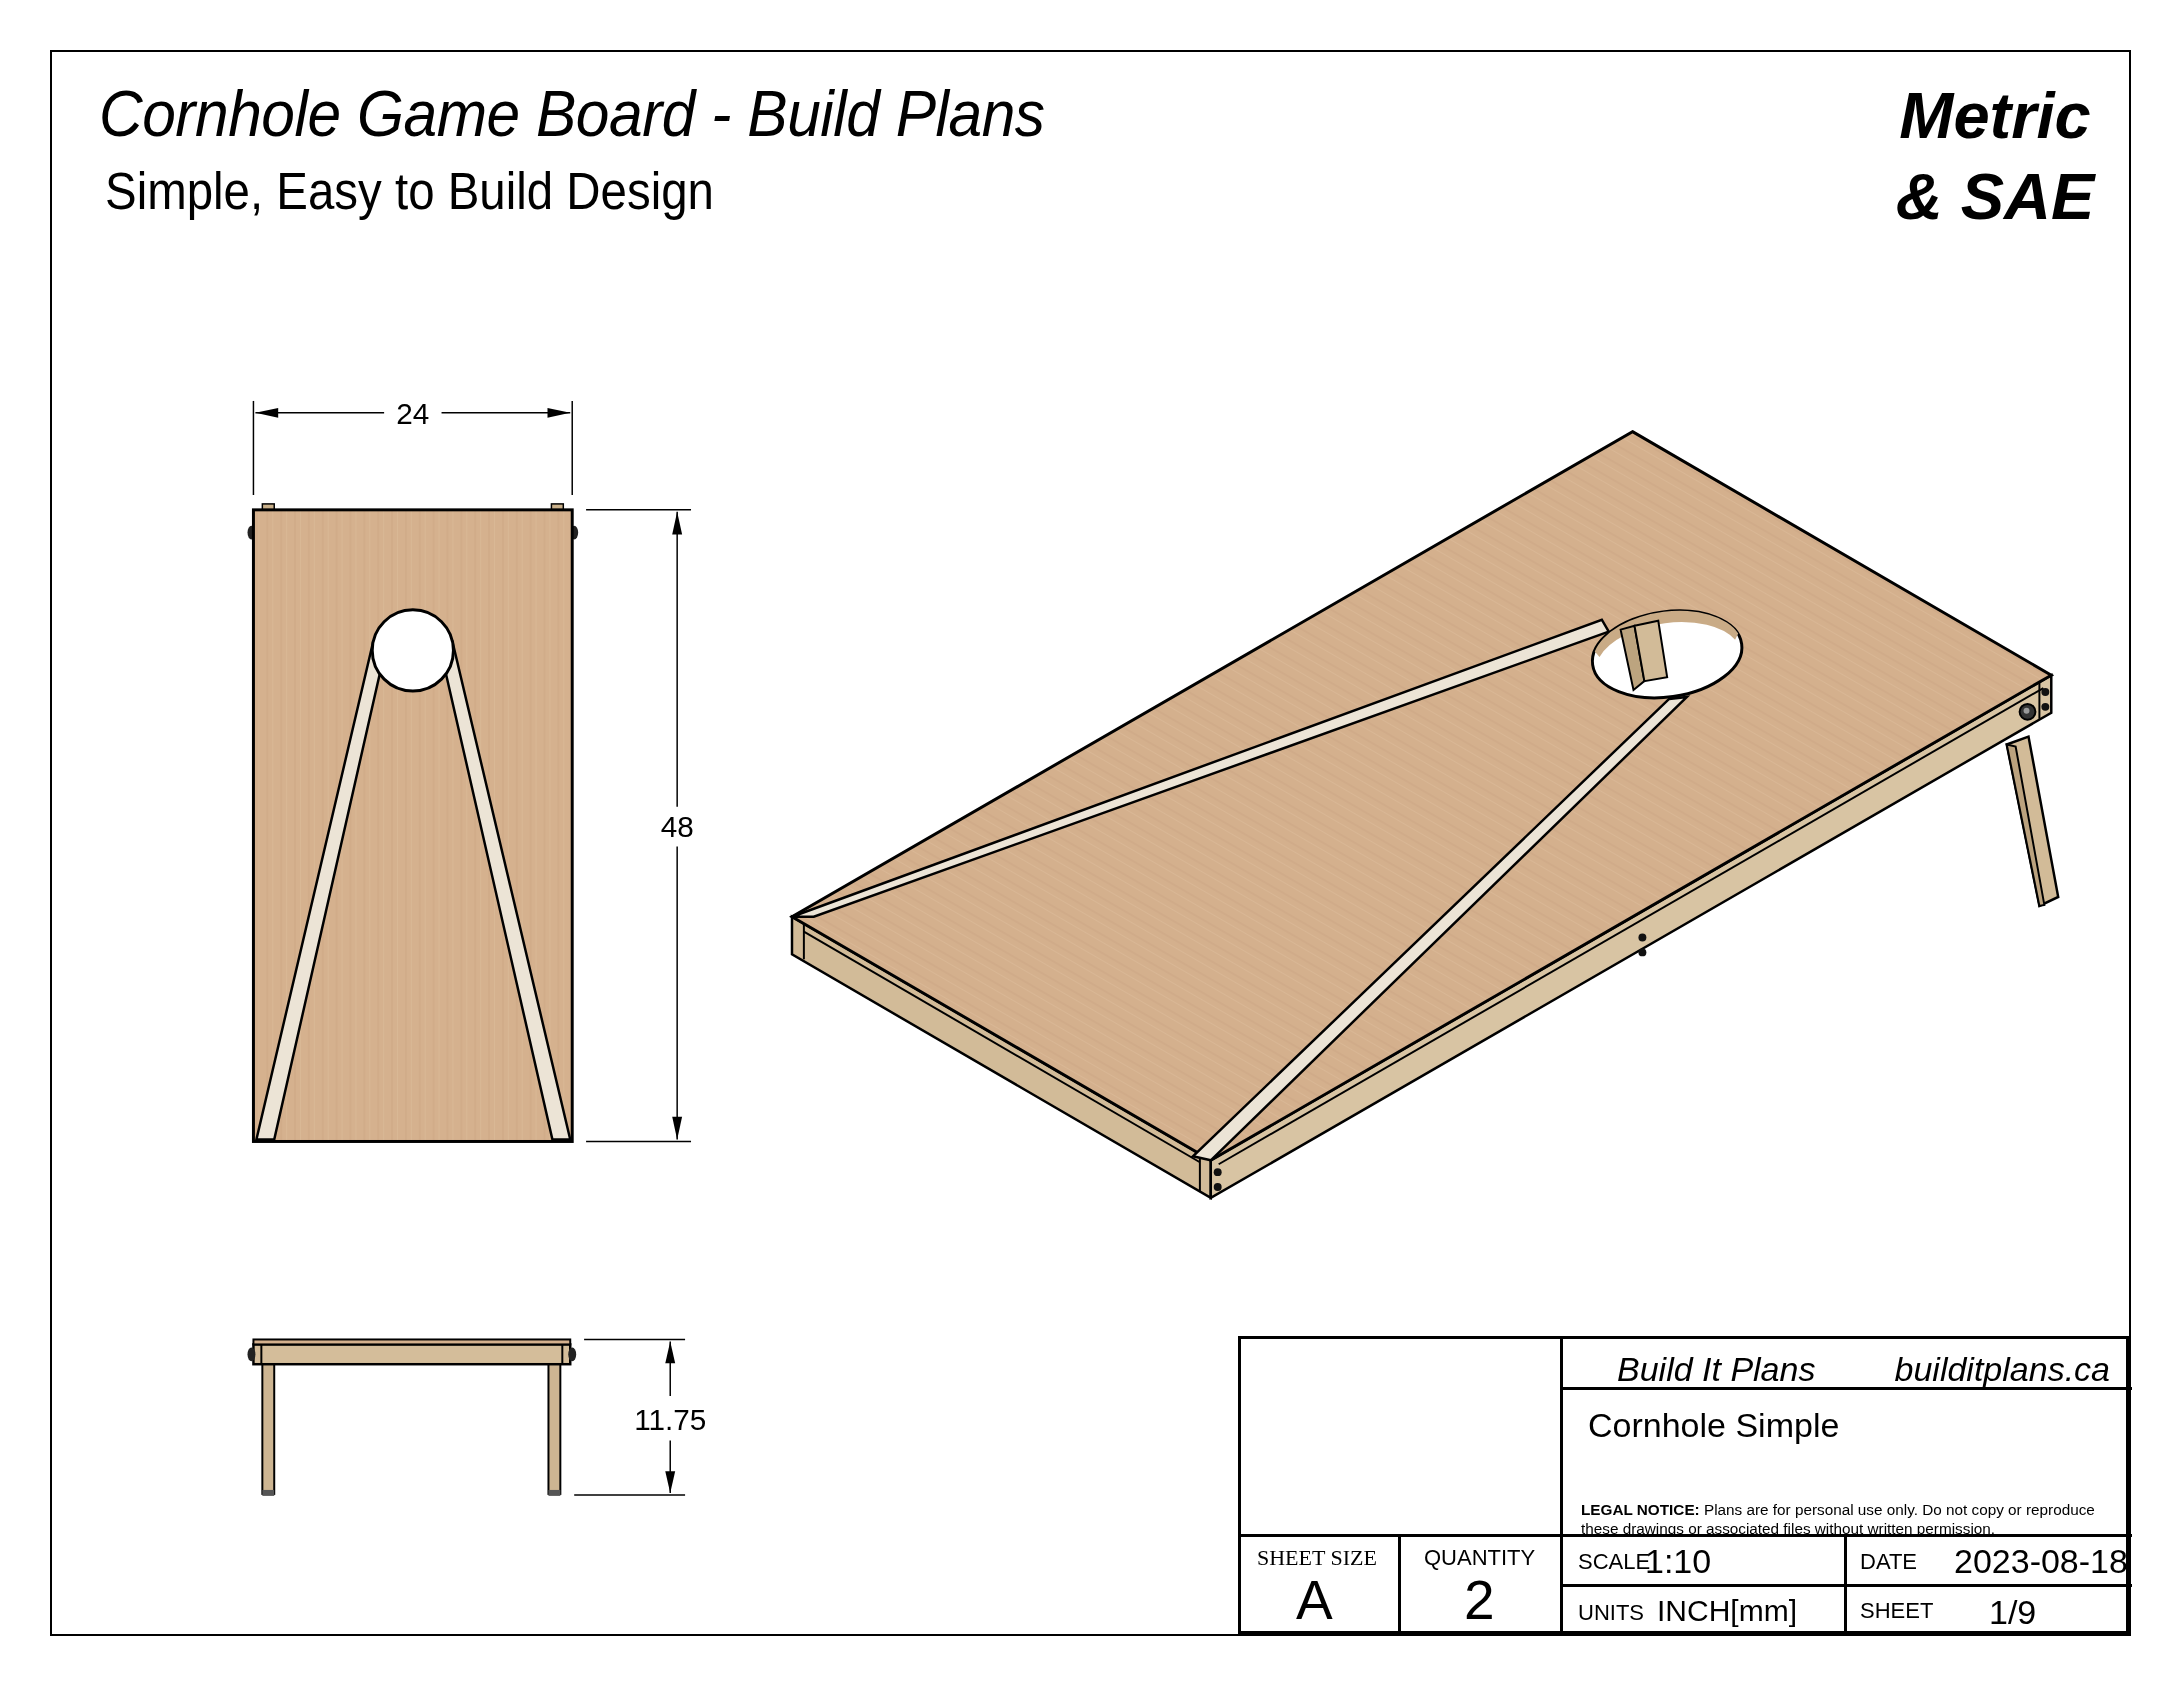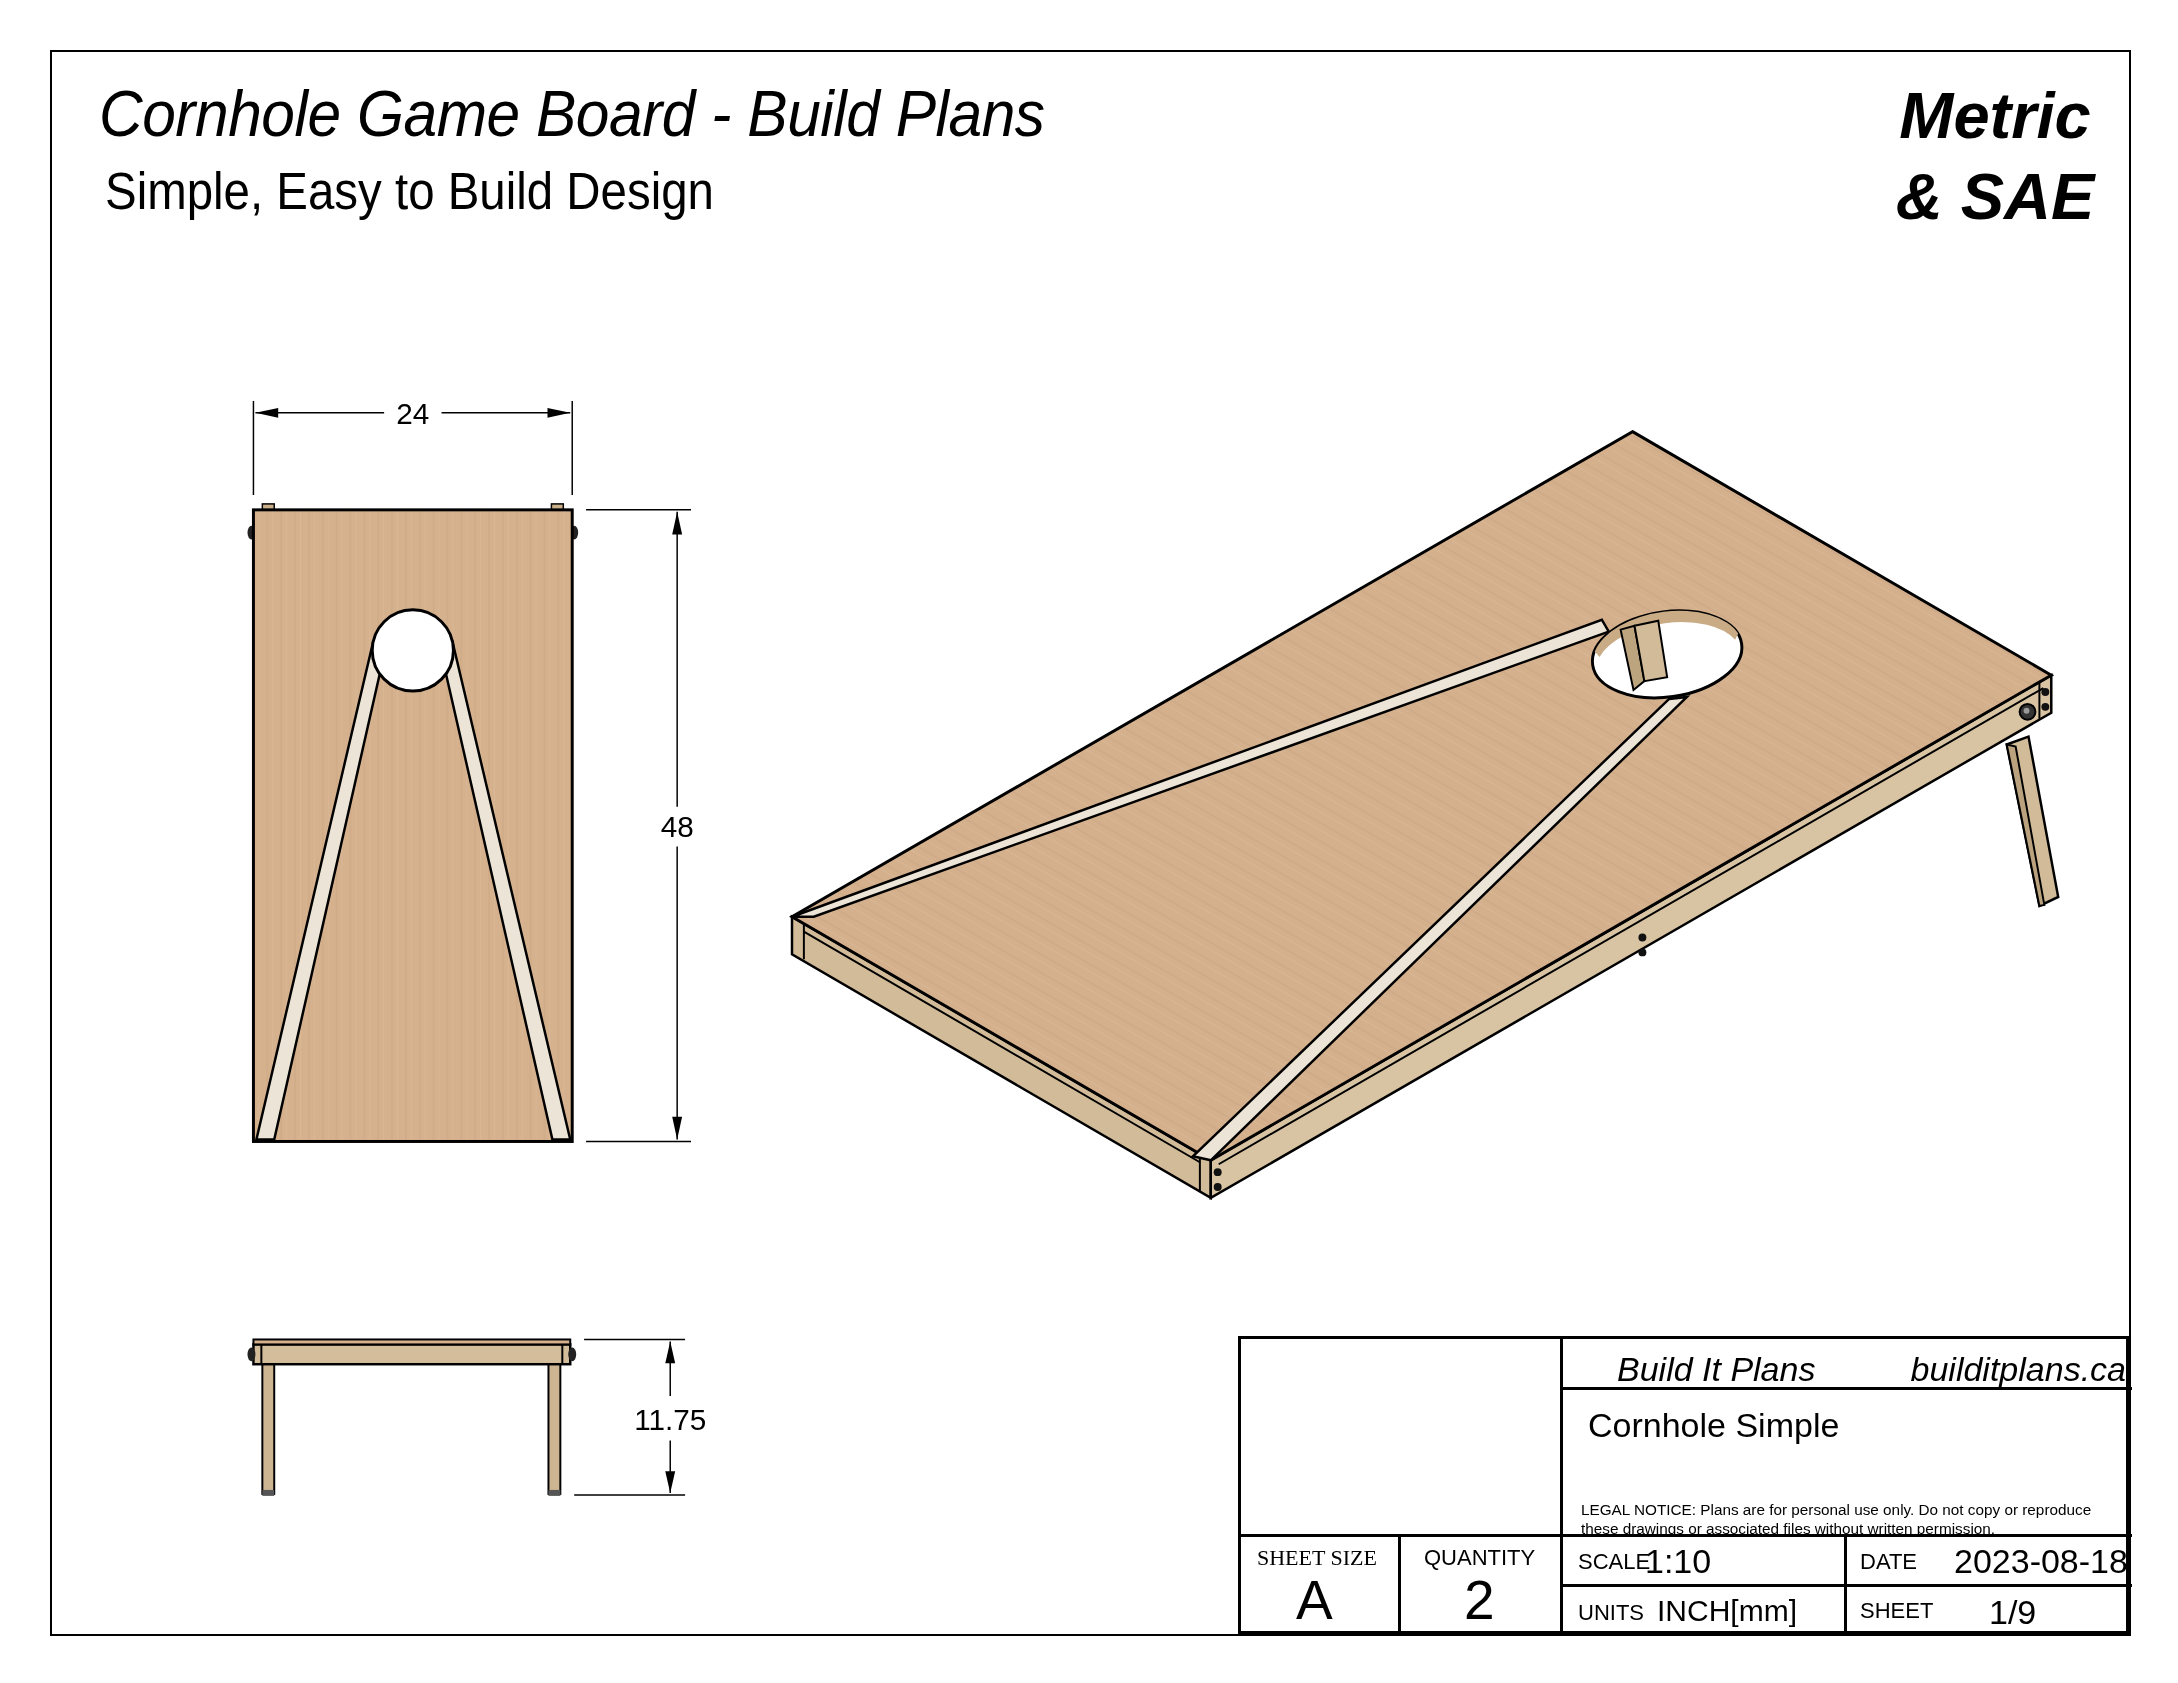--- a/index.html
+++ b/index.html
@@ -11,24 +11,24 @@
   .units-badge span { display: block; white-space: nowrap; }
   svg.drawing { position: absolute; left: 0; top: 0; }
   .dim-text { font-family: "Liberation Sans", sans-serif; font-size: 30px; fill: #000; }
 
   
   .tb { position: absolute; left: 1238px; top: 1336px; width: 891px; height: 298px; border: 3px solid #000; box-sizing: border-box; }
   .tb-line { position: absolute; background: #000; }
   .tb-text { position: absolute; white-space: nowrap; line-height: 1; }
   .bip { left: 73px; top: 61px; font-size: 105px; font-weight: bold; font-style: italic; letter-spacing: -2px; }
   .company { left: 343px; top: 13px; font-size: 34px; font-style: italic; margin-left: 33px; }
-  .website { right: 0; top: 13px; font-size: 34px; font-style: italic; }
+  .website { right: 16px; top: 13px; font-size: 34px; font-style: italic; }
   .part-name { left: 347px; top: 69px; font-size: 34px; }
   .legal { left: 340px; top: 161px; font-size: 15.3px; line-height: 19px; white-space: normal; width: 540px; }
-  .legal b { font-weight: normal; }
+  .legal b { font-weight: bold; }
   .cell-label { font-size: 22px; }
   .cell-value-big { font-size: 55px; }
   .cell-value { font-size: 34px; }
 </style>
 </head>
 <body>
 
 <div class="sheet-border"></div>
 
 <div class="title">Cornhole Game Board - Build Plans</div>

